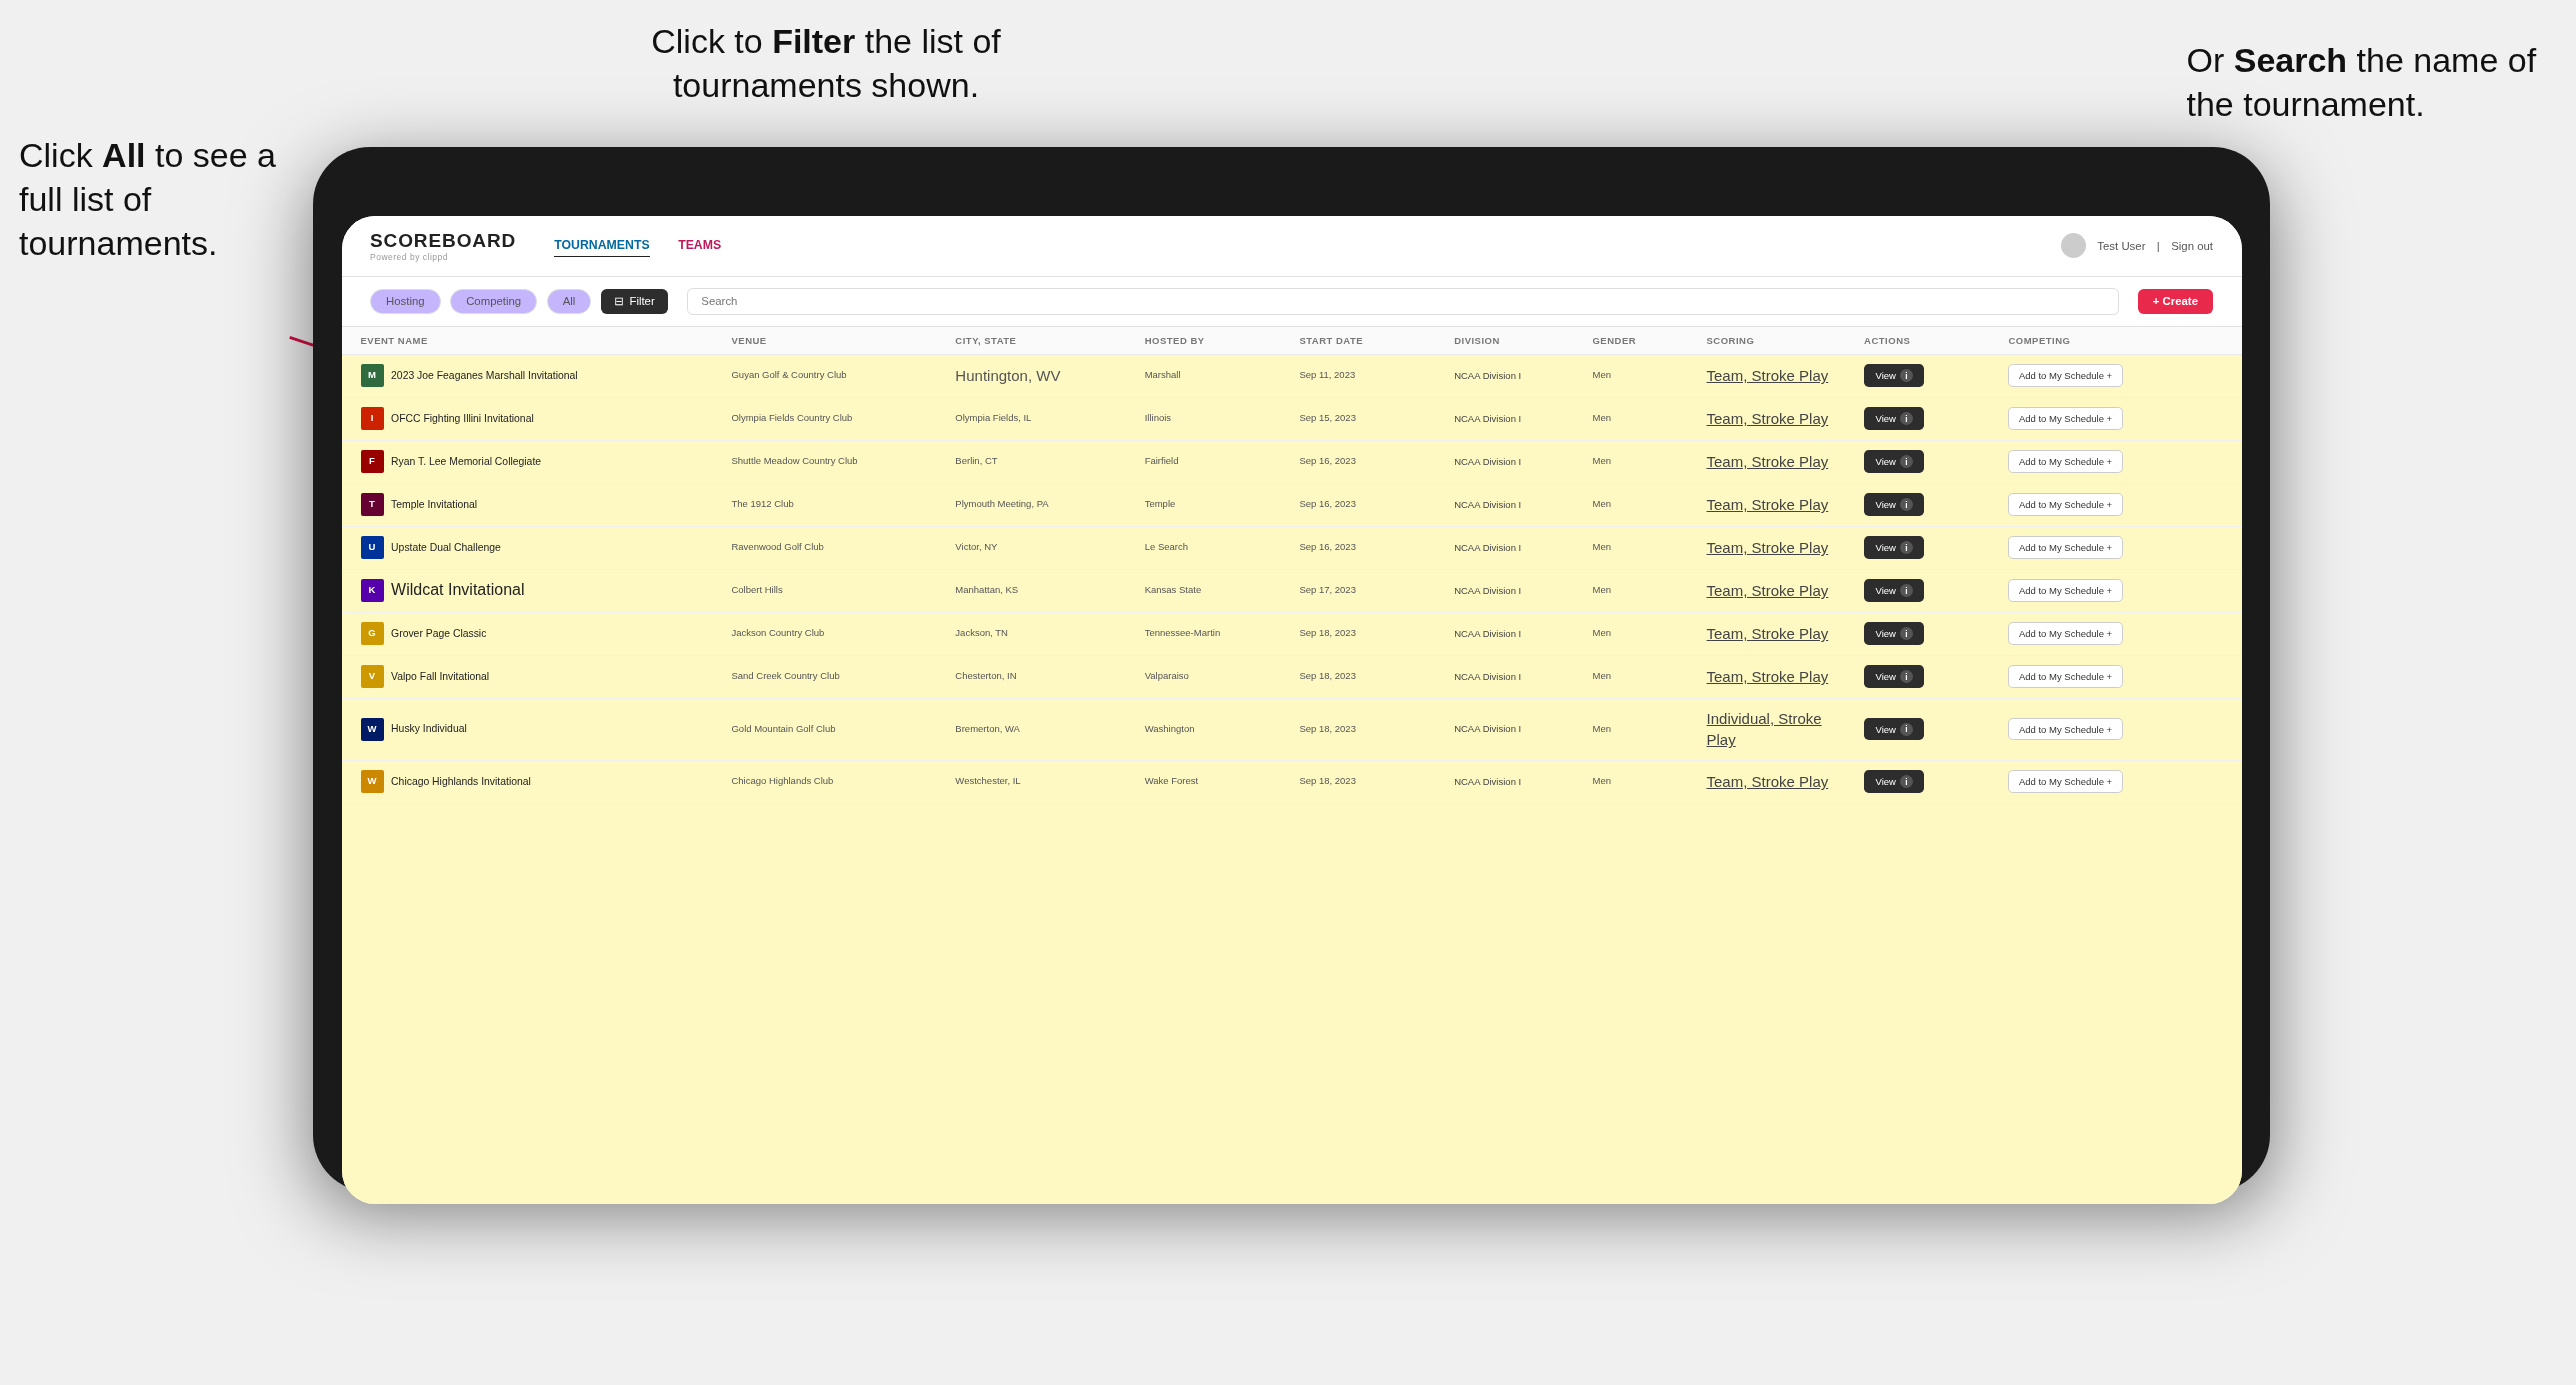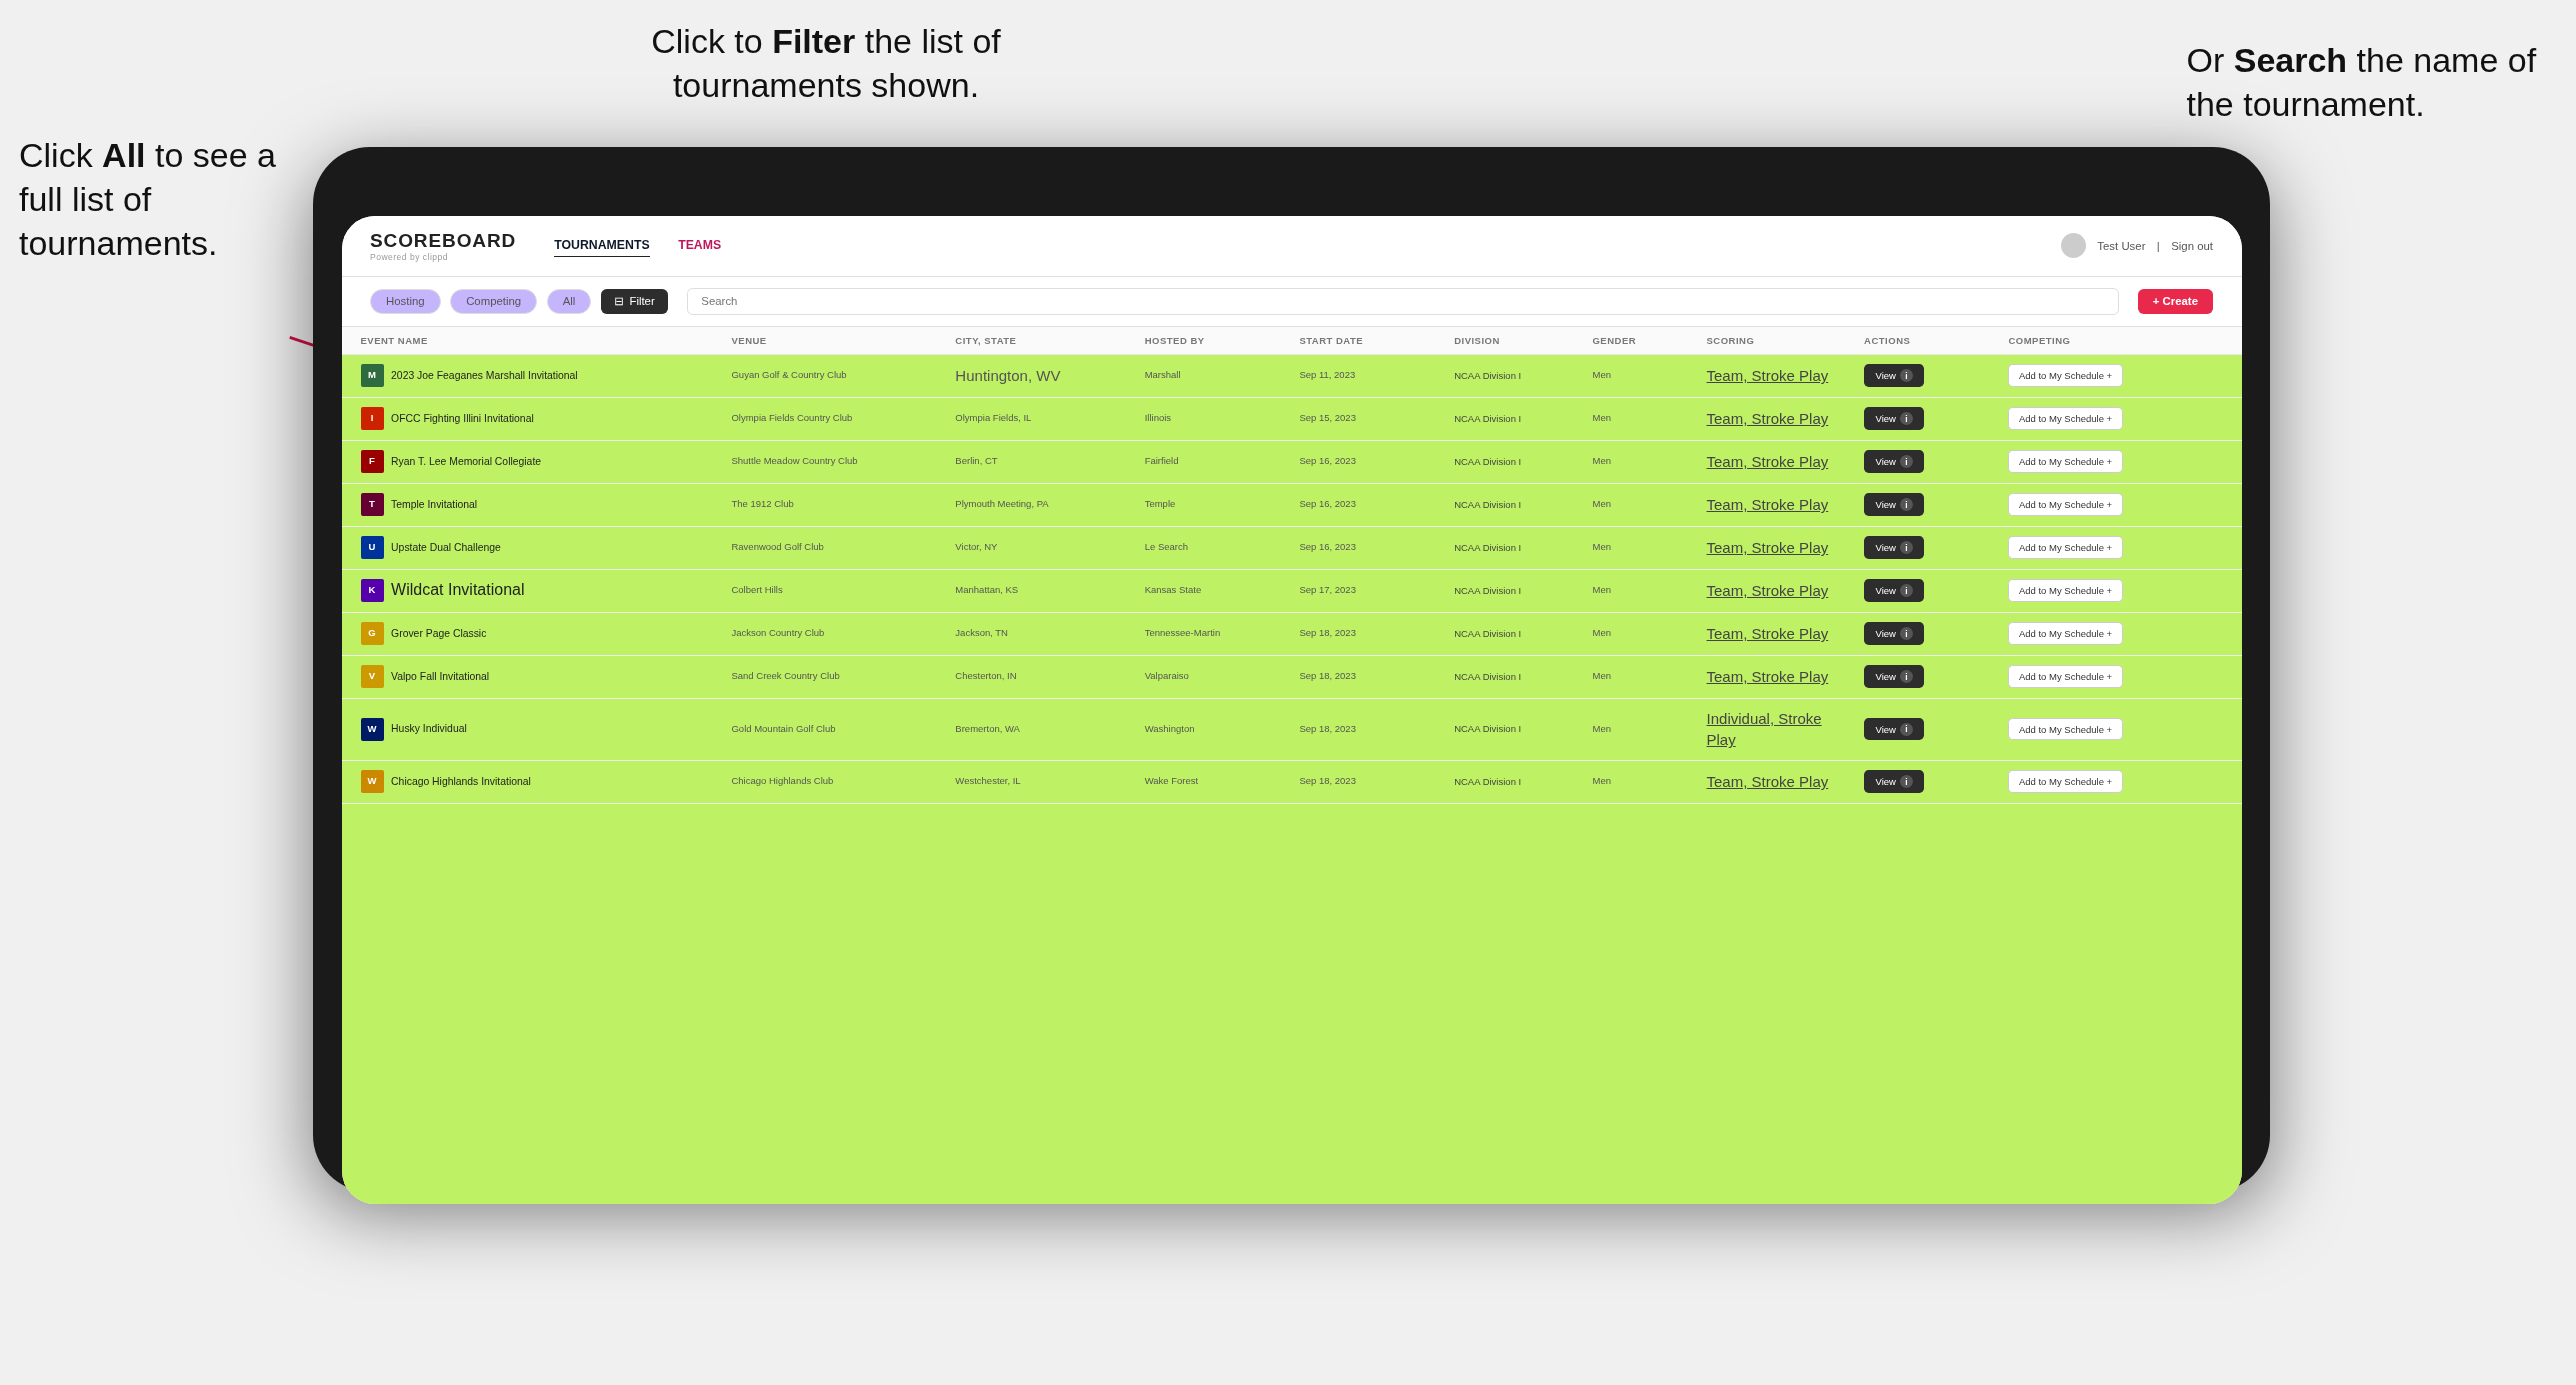--- a/index.html
+++ b/index.html
@@ -109,21 +109,21 @@
     .nav-link {
       font-size: 12.3px;
       font-weight: 600;
       color: #be185d;
       text-decoration: none;
       padding: 3.8px 0;
       border-bottom: 1.9px solid transparent;
       cursor: pointer;
     }
     .nav-link.active {
-      color: #0f172a;
+      color: #0369a1;
       border-bottom-color: #222;
     }
 
     .header-right {
       display: flex;
       align-items: center;
       gap: 11.4px;
       font-size: 11.4px;
       color: #555;
     }
@@ -190,21 +190,21 @@
       border-radius: 5.7px;
       font-size: 11.4px;
       font-weight: 600;
       cursor: pointer;
     }
 
     
     .table-container {
       flex: 1;
       overflow-y: auto;
-      background: #bef264;
+      background: #fef9c3;
     }
 
     table {
       width: 100%;
       border-collapse: collapse;
       font-size: 10.4px;
     }
 
     thead tr {
       background: #fafafa;

